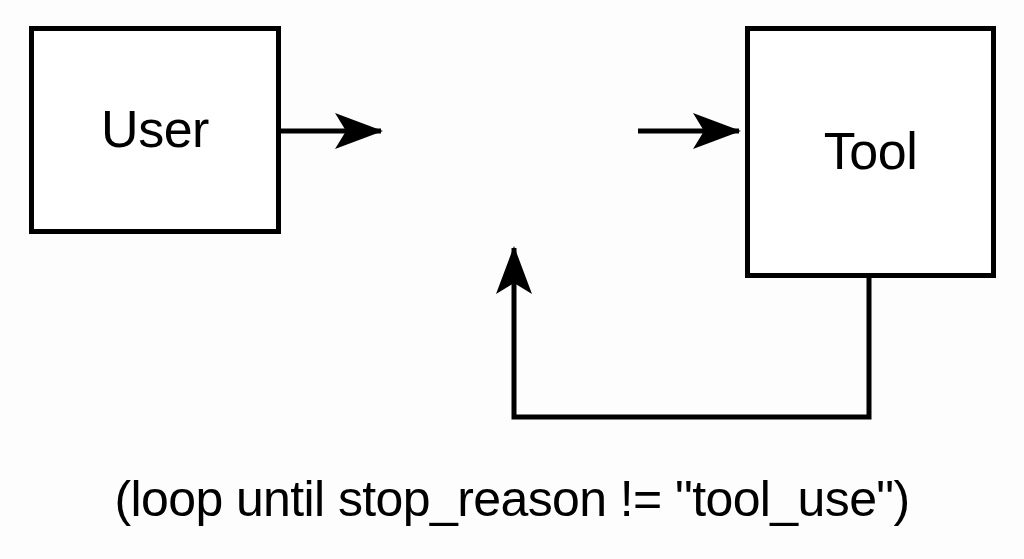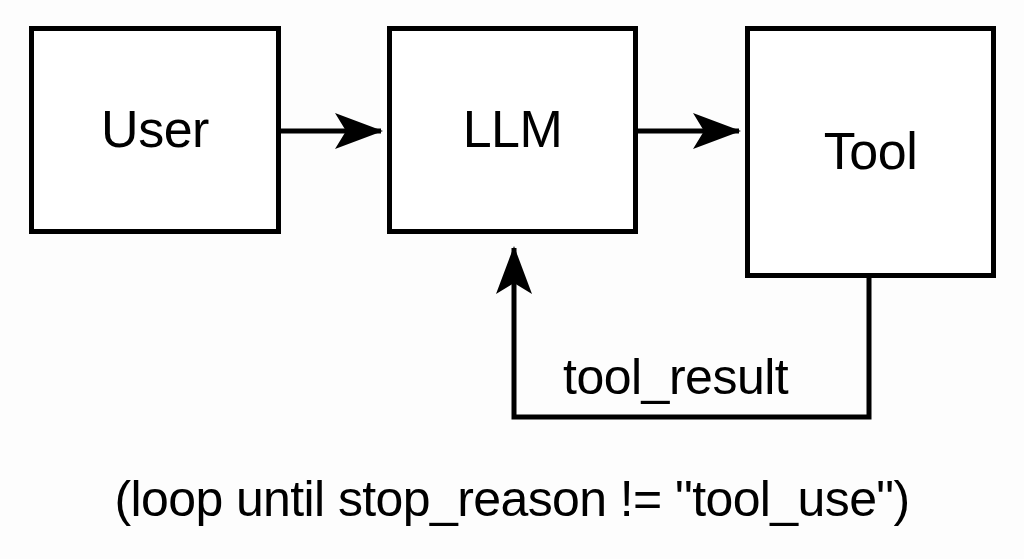--- a/index.html
+++ b/index.html
@@ -106,25 +106,21 @@
 
     <line x1="638" y1="131" x2="739" y2="131" stroke="#000000" stroke-width="5" marker-end="url(#arrowhead-right)"></line>
 
     <path d="M869,234 L869,417 L514,417 L514,248" fill="none" stroke="#000000" stroke-width="5" stroke-linecap="butt" stroke-linejoin="miter" marker-end="url(#arrowhead-up)"></path>
   </svg>
 
   <div class="node-box" id="node-user-prompt">
     <span class="node-line">User</span>
   </div>
 
-  <div class="node-box" id="node-llm">
-    <span class="node-line">LLM</span>
-  </div>
 
   <div class="node-box" id="node-tool-execute">
     <span class="node-line">Tool</span>
   </div>
 
-  <div class="edge-label" id="label-tool-result">tool_result</div>
 
   <div id="caption-loop">(loop until stop_reason != "tool_use")</div>
 
 </div>
 
 </body></html>

